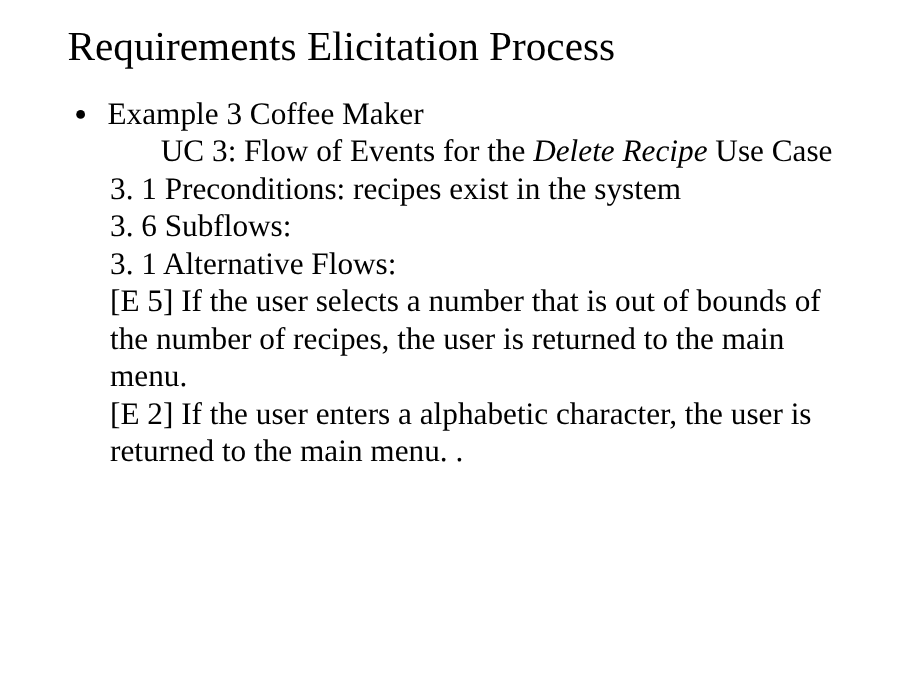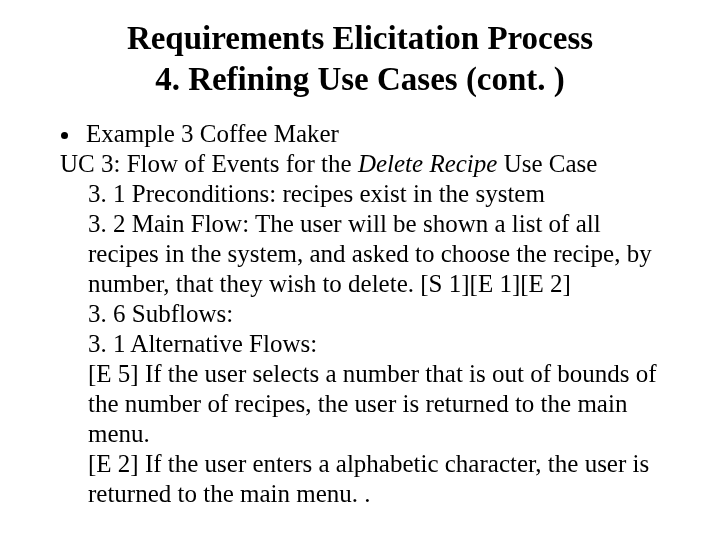--- a/index.html
+++ b/index.html
@@ -12,71 +12,69 @@
     color: #000000;
   }
   .slide {
     box-sizing: border-box;
     width: 720px;
     height: 540px;
     padding: 18px 54px 0 54px;
   }
   .title {
     font-size: 33px;
-    text-align: center;
     line-height: 1.25;
     margin: 0 0 18px 0;
-    font-weight: bold;
+    font-weight: normal;
   }
   .body {
     font-size: 25px;
     line-height: 1.2;
   }
   ul.bullets {
     margin: 0;
     padding: 0 0 0 28px;
     list-style: disc;
   }
   ul.bullets > li {
     padding-left: 4px;
     margin: 0;
   }
   .uc-block {
     margin-left: 6px;
+    text-align: right;
   }
   .indent {
     margin-left: 34px;
   }
   .italic { font-style: italic; }
 </style>
 </head>
 <body>
 
 <div class="slide">
 
   <h1 class="title">
     <span>Requirements Elicitation Process</span><br>
-    <span>4. Refining Use Cases (cont. )</span>
   </h1>
 
   <div class="body">
 
     <ul class="bullets">
       <li>
         <span>Example 3 Coffee Maker</span>
       </li>
     </ul>
 
     <div class="uc-block">
       <span>UC 3: Flow of Events for the </span><span class="italic">Delete Recipe</span><span> Use Case</span>
     </div>
 
     <div class="indent">
       <div>3. 1 Preconditions: recipes exist in the system</div>
-      <div>3. 2 Main Flow: The user will be shown a list of all recipes in the system, and asked to choose the recipe, by number, that they wish to delete. [S 1][E 1][E 2]</div>
       <div>3. 6 Subflows:</div>
       <div>3. 1 Alternative Flows:</div>
       <div>[E 5] If the user selects a number that is out of bounds of the number of recipes, the user is returned to the main menu.</div>
       <div>[E 2] If the user enters a alphabetic character, the user is returned to the main menu. .</div>
     </div>
 
   </div>
 
 </div>
 

